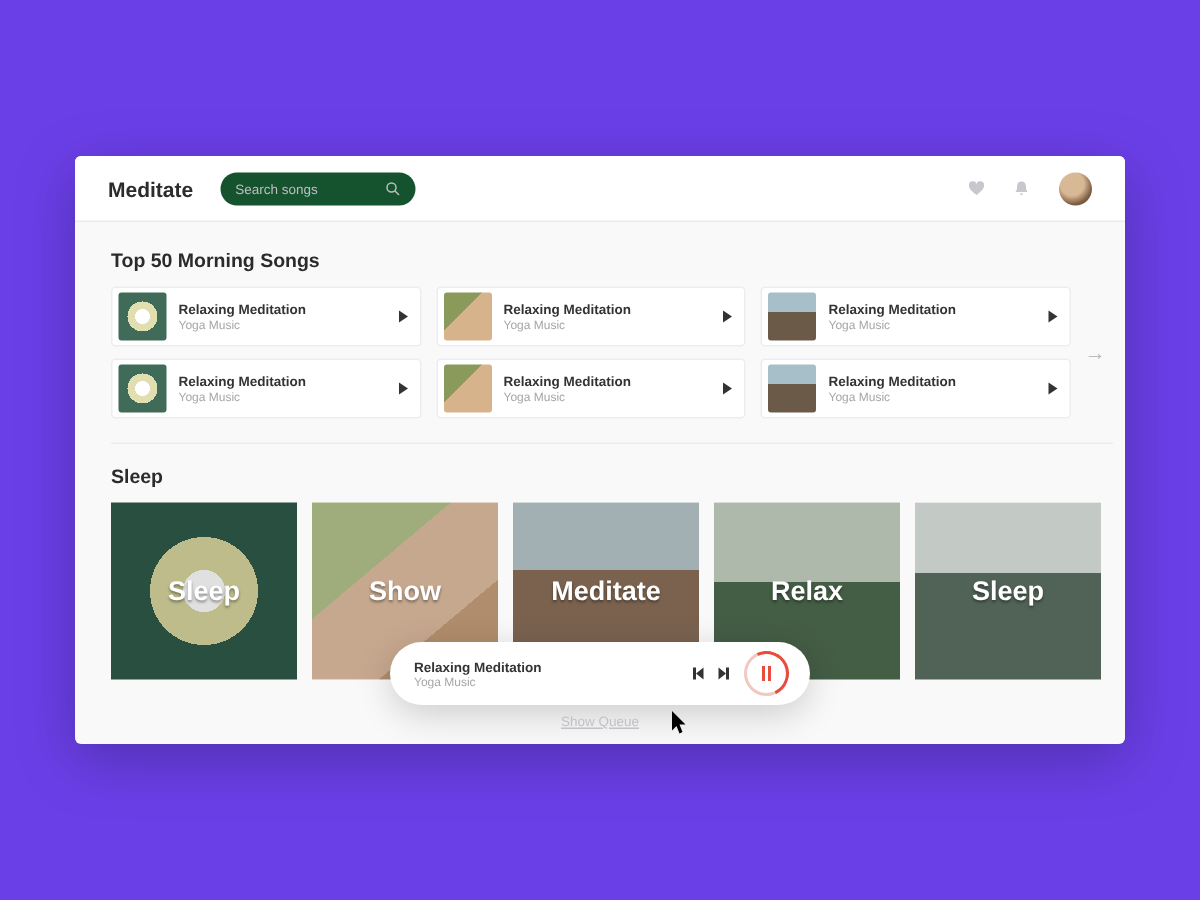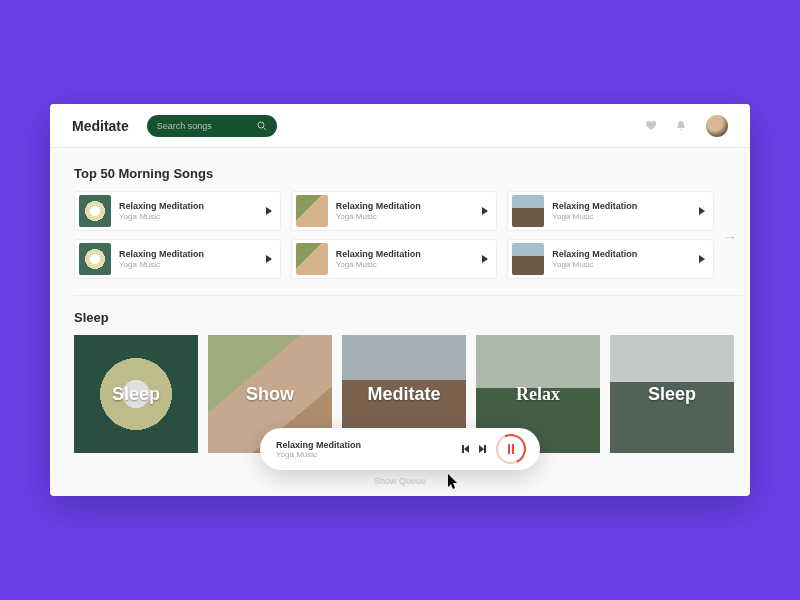--- a/index.html
+++ b/index.html
@@ -63,21 +63,21 @@
   .album {
     width: 124px; height: 118px; border-radius: 0; position:relative;
     display:flex; align-items:center; justify-content:center;
     color:#fff; font-weight:800; font-size:18px; overflow:hidden;
   }
   .album::after{content:"";position:absolute;inset:0;background:rgba(0,0,0,.12);}
   .album span{position:relative;z-index:1;text-shadow:0 1px 2px rgba(0,0,0,.4);}
   .al-sleep{background:radial-gradient(circle at 50% 50%,#fff 0 14px,#d9d79e 14px 36px,#2f5a4a 36px 100%);}
   .al-calm{background:linear-gradient(140deg,#b6c48c 0 35%,#e2c0a2 35% 70%,#c9a17b 70% 100%);}
   .al-med{background:linear-gradient(180deg,#b9c9cc 0 38%,#8b705b 38% 100%);}
-  .al-relax{background:linear-gradient(180deg,#c7d2c3 0 45%,#4e6a4f 45% 100%);font-family:Liberation Serif, serif;}
+  .al-relax{background:linear-gradient(180deg,#c7d2c3 0 45%,#4e6a4f 45% 100%);}
   .al-sleep2{background:linear-gradient(180deg,#dfe6e2 0 40%,#5d7064 40% 100%);}
   
   .player {
     position:absolute; left:50%; transform:translateX(-50%);
     bottom: 26px; width: 280px; height: 42px;
     background:#fff; border-radius: 21px;
     box-shadow: 0 6px 24px rgba(0,0,0,.18);
     display:flex; align-items:center; padding:0 6px 0 16px;
   }
   .player .meta{flex:1;font-size:9px;}
@@ -90,21 +90,21 @@
   .bar{width:2px;height:8px;background:#333;}
   .pause-btn{
     width:30px;height:30px;border-radius:50%;border:2px solid #f2c9c2;
     display:flex;align-items:center;justify-content:center;gap:2px;
     position:relative;
   }
   .pause-btn::before{content:"";position:absolute;inset:-2px;border-radius:50%;border:2px solid transparent;border-top-color:#e74c3c;border-right-color:#e74c3c;transform:rotate(20deg);}
   .pause-btn i{width:2px;height:10px;background:#e74c3c;}
   .showq{
     position:absolute;left:50%;transform:translateX(-50%);bottom:10px;
-    font-size:9px;color:#c1c1c6;
+    font-size:9px;color:#c1c1c6;text-decoration:underline;
   }
   .cursor{position:absolute;left:398px;bottom:6px;pointer-events:none;}
 </style>
 </head>
 <body>
 
 <div class="app">
   <div class="header">
     <div class="brand">Meditate</div>
     <div class="search">

